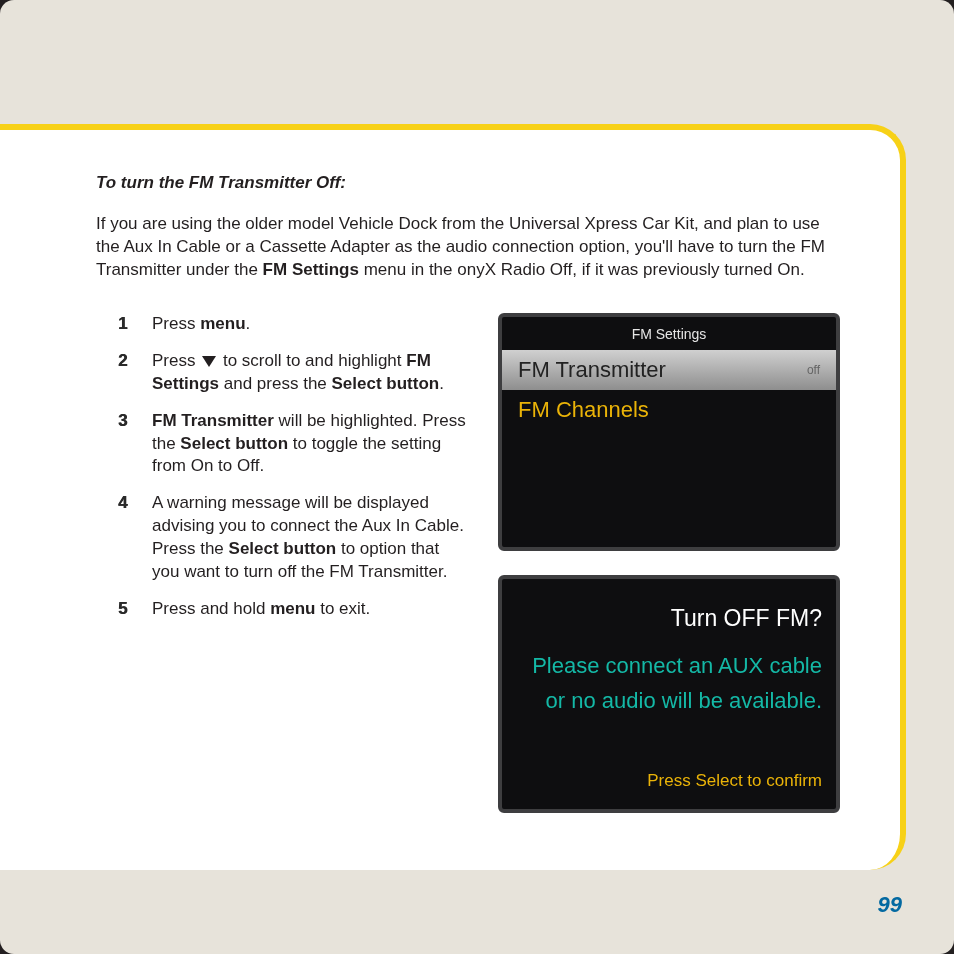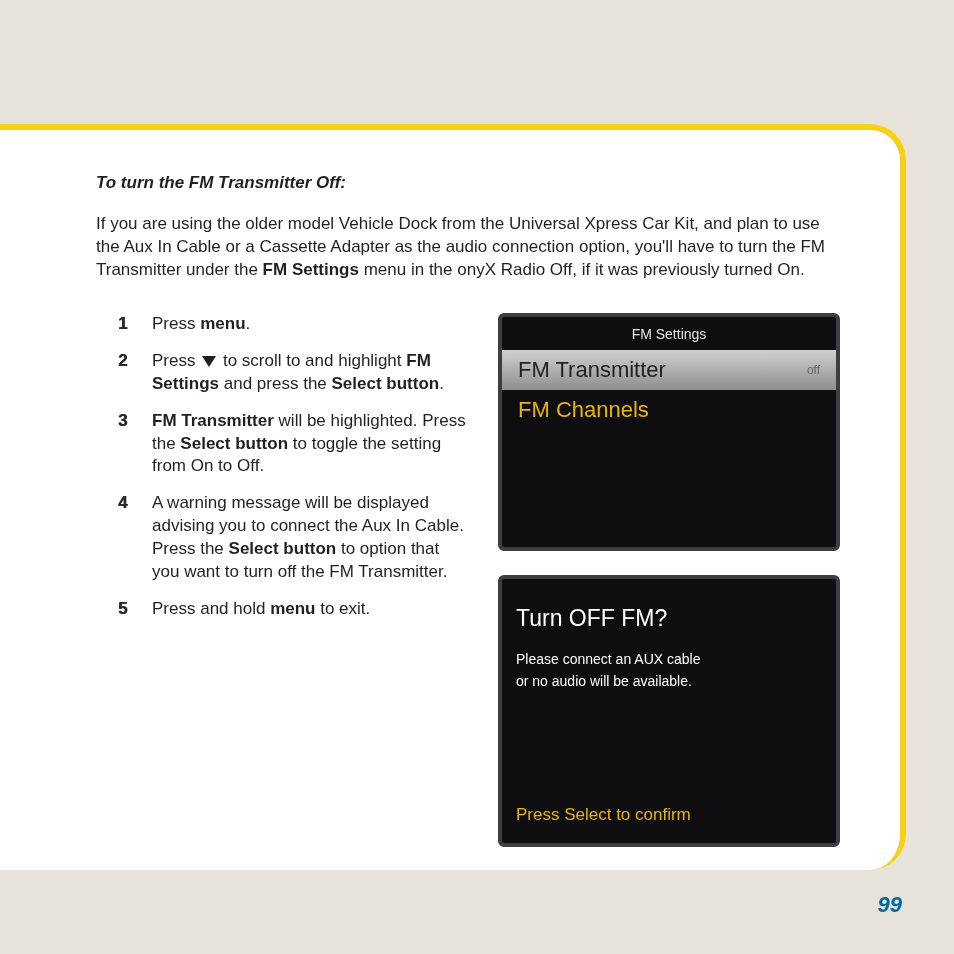--- a/index.html
+++ b/index.html
@@ -6,20 +6,21 @@
   html, body { width: 954px; height: 954px; }
   body {
     font-family: Arial, Helvetica, sans-serif;
     background: #231f20;
     position: relative;
   }
   .page {
     position: absolute;
     top: 0; left: 0; right: 0; bottom: 0;
     background: #e7e3da;
+    border-radius: 14px;
   }
   .content-card {
     position: absolute;
     top: 124px;
     left: 0;
     right: 48px;
     bottom: 84px;
     background: #ffffff;
     border-top: 6px solid #f7d117;
     border-right: 6px solid #f7d117;
@@ -107,35 +108,35 @@
     background: linear-gradient(#d0d0d0, #8e8e8e);
     color: #222;
   }
   .device .row.highlight .val { color: #656565; font-size: 12px; }
   .device .row.dim { color: #eab308; }
   .dialog {
     background: #0e0e10;
     border: 4px solid #3e3e40;
     border-radius: 6px;
     width: 100%;
-    height: 272px;
+    height: 238px;
     color: #fff;
-    text-align: left;
+    text-align: right;
     padding: 24px 14px 10px;
     display: flex;
     flex-direction: column;
   }
   .dialog .dlg-title {
     font-size: 23px;
     color: #fff;
     margin-bottom: 14px;
   }
   .dialog .dlg-msg {
-    font-size: 14px;
-    color: #ffffff;
+    font-size: 22px;
+    color: #14b8a6;
     line-height: 1.6;
     flex: 1;
   }
   .dialog .dlg-action {
     font-size: 17px;
     color: #eab308;
     padding-bottom: 6px;
   }
   .page-num {
     position: absolute;

